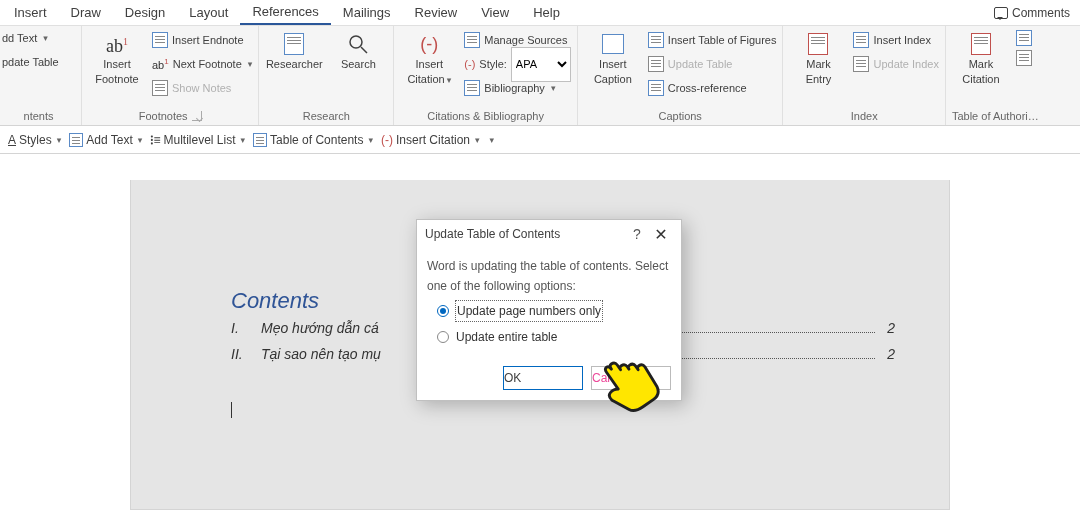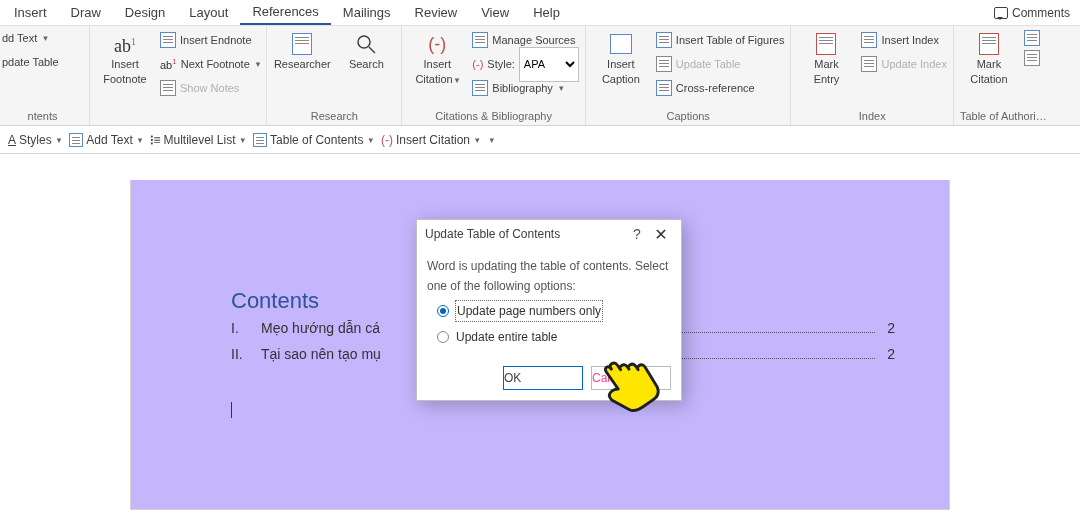--- a/index.html
+++ b/index.html
@@ -86,21 +86,21 @@
   select.style-select{height:35px;width:60px;font-size:11px;border:1px solid #c0c0c0;background:#fff;}
   
   .sec-bar{
     height:28px;background:#fff;border-bottom:1px solid #d4d4d4;
     display:flex;align-items:center;gap:8px;padding:0 8px;font-size:12px;
   }
   .sec-bar .sb{display:flex;align-items:center;gap:3px;white-space:nowrap;}
   
   .doc-area{
     position:absolute;left:130px;top:180px;width:820px;height:330px;
-    background:#c4b5fd;border:1px solid #d4d4d4;border-top:none;padding:108px 54px 20px 100px;
+    background:#e5e5e5;border:1px solid #d4d4d4;border-top:none;padding:108px 54px 20px 100px;font-style:italic;
   }
   .doc-title{color:#2f5496;font-size:22px;font-family:"Calibri Light","Segoe UI",sans-serif;margin:0 0 6px 0;}
   .toc-line{display:flex;align-items:baseline;font-size:14px;color:#333;height:26px;}
   .toc-num{width:30px;}
   .toc-text{white-space:nowrap;}
   .toc-dots{flex:1;border-bottom:1.5px dotted #555;margin:0 4px 4px 4px;height:10px;}
   .toc-page{width:16px;text-align:right;}
   .cursor-bar{display:inline-block;width:1px;height:16px;background:#333;margin-top:30px;}
   .dialog{
     position:absolute;left:416px;top:219px;width:266px;background:#fff;
@@ -143,21 +143,21 @@
   <div class="tab">View</div>
   <div class="tab">Help</div>
   <div class="comments-right">
     <span class="comment-icon"></span>
     <span>Comments</span>
   </div>
 </div>
 
 <div class="ribbon">
 
-  <div class="group" style="padding-left:2px;width:90px;">
+  <div class="group" style="padding-left:2px;width:82px;">
     <div class="group-body">
       <div class="vstack">
         <div class="small-btn">
           <span>dd Text</span>
             <span class="caret">▾</span>
         </div>
         <div class="small-btn">
           <span>pdate Table</span>
         </div>
       </div>
@@ -182,20 +182,24 @@
         <div class="small-btn">
           <span style="font-size:11px;color:#333;">ab<span style="font-size:8px;vertical-align:super;color:#c0504d;">1</span></span>
           <span>Next Footnote</span>
             <span class="caret">▾</span>
         </div>
         <div class="small-btn disabled">
           <span class="sq grey line3"></span>
           <span>Show Notes</span>
         </div>
       </div>
+    </div>
+    <div class="group-label">
+      <span>Footnotes</span>
+        <span class="dlg-launch"></span>
     </div>
   </div>
 
   <div class="group">
     <div class="group-body">
       <div class="big-btn">
         <div class="ico">
             <span class="sq line3" style="width:20px;height:22px;"></span>
           </div>
         <span>Researcher</span>

